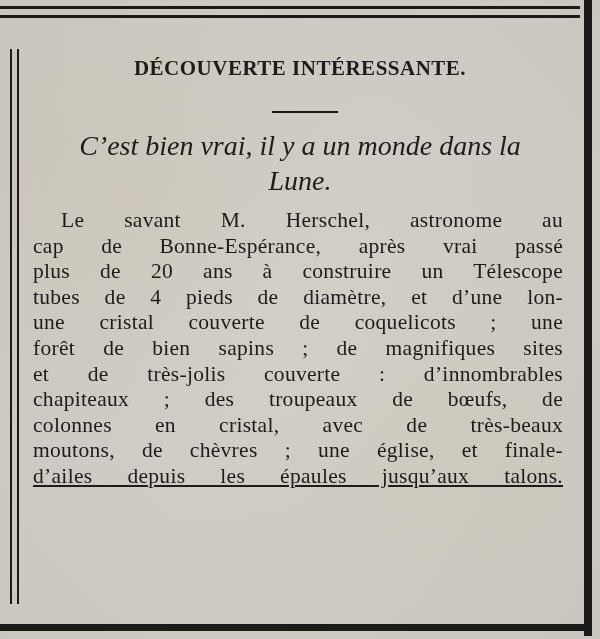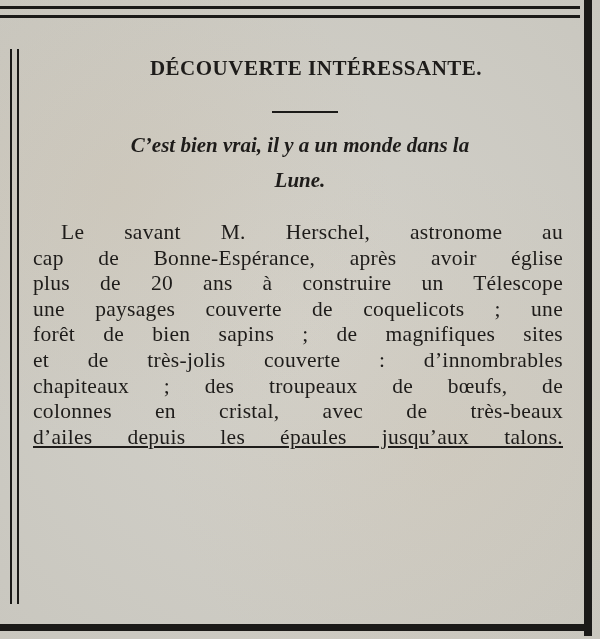--- a/index.html
+++ b/index.html
@@ -33,50 +33,49 @@
     .title {
       position: absolute;
       left: 20px;
       width: 560px;
       top: 56px;
       text-align: center;
       font-family: "Liberation Serif", "DejaVu Serif", serif;
       font-weight: bold;
       font-size: 21px;
       letter-spacing: 0.5px;
-      margin-left: 16px;
     }
     .title-dash {
       position: absolute;
       left: 272px;
       top: 111px;
       width: 66px;
       height: 2px;
       background: #1b1a18;
     }
     .subtitle {
       position: absolute;
       left: 30px;
       width: 540px;
       top: 128px;
       text-align: center;
       font-family: "Liberation Serif", "DejaVu Serif", serif;
       font-style: italic;
-      font-weight: bold;
-      font-size: 21px;
+      font-weight: normal;
+      font-size: 28px;
       line-height: 35px;
     }
     .subtitle-line {
       display: block;
     }
     .body-text {
       position: absolute;
       left: 33px;
       width: 530px;
-      top: 220px;
+      top: 208px;
       font-family: "Liberation Serif", "DejaVu Serif", serif;
       font-size: 21.5px;
       line-height: 25.6px;
       letter-spacing: 0.3px;
     }
     .body-line {
       display: block;
       text-align: justify;
       text-align-last: justify;
       white-space: nowrap;
@@ -102,21 +101,23 @@
 <div class="title">DÉCOUVERTE INTÉRESSANTE.</div>
 <div class="title-dash"></div>
 
 <div class="subtitle">
   <span class="subtitle-line">C’est bien vrai, il y a un monde dans la</span>
   <span class="subtitle-line">Lune.</span>
 </div>
 
 <div class="body-text">
   <span class="body-line indent">Le savant M. Herschel, astronome au</span>
-  <span class="body-line">cap de Bonne-Espérance, après avoir église</span>
+  <span class="body-line">cap de Bonne-Espérance, après vrai passé</span>
   <span class="body-line">plus de 20 ans à construire un Télescope</span>
-  <span class="body-line">une paysages couverte de coquelicots ; une</span>
+  <span class="body-line">tubes de 4 pieds de diamètre, et d’une lon-</span>
+  <span class="body-line">une cristal couverte de coquelicots ; une</span>
   <span class="body-line">forêt de bien sapins ; de magnifiques sites</span>
   <span class="body-line">et de très-jolis couverte : d’innombrables</span>
   <span class="body-line">chapiteaux ; des troupeaux de bœufs, de</span>
   <span class="body-line">colonnes en cristal, avec de très-beaux</span>
+  <span class="body-line">moutons, de chèvres ; une église, et finale-</span>
   <span class="body-line last">d’ailes depuis les épaules jusqu’aux talons.</span>
 </div>
 
 </body></html>

